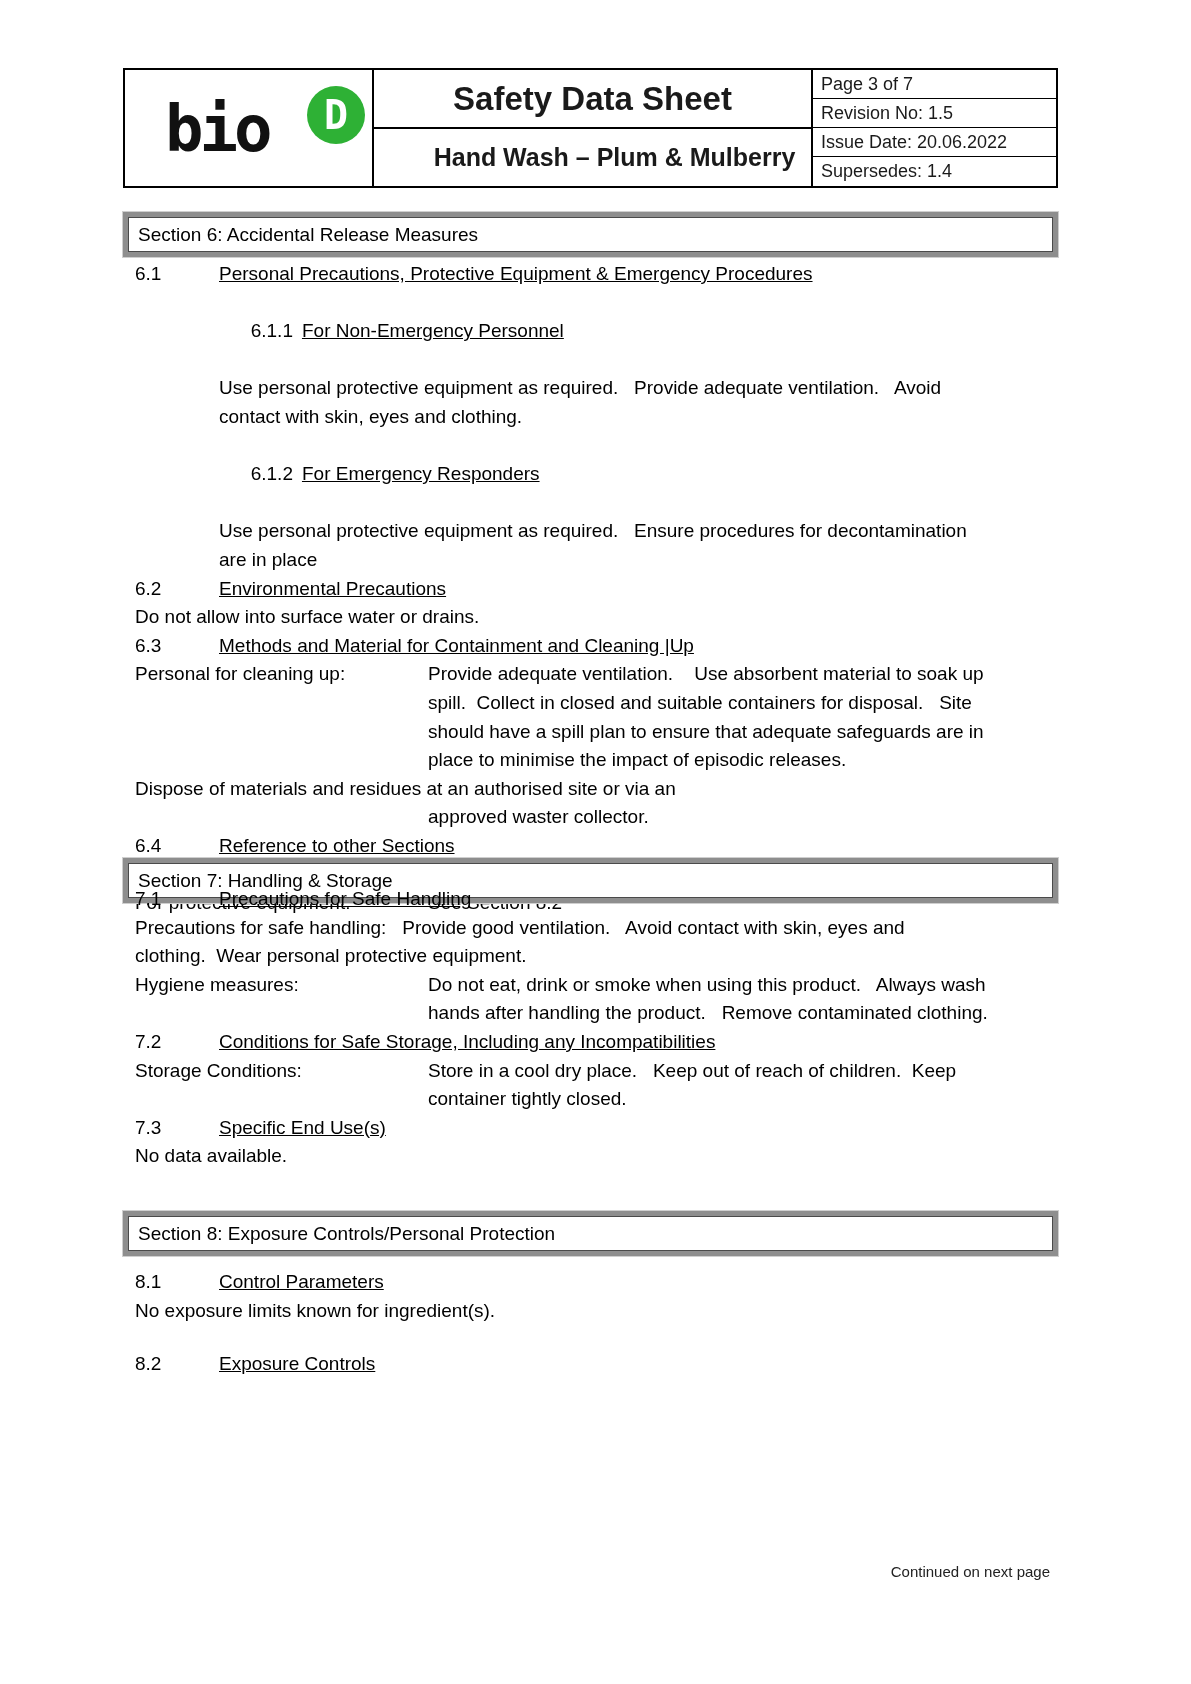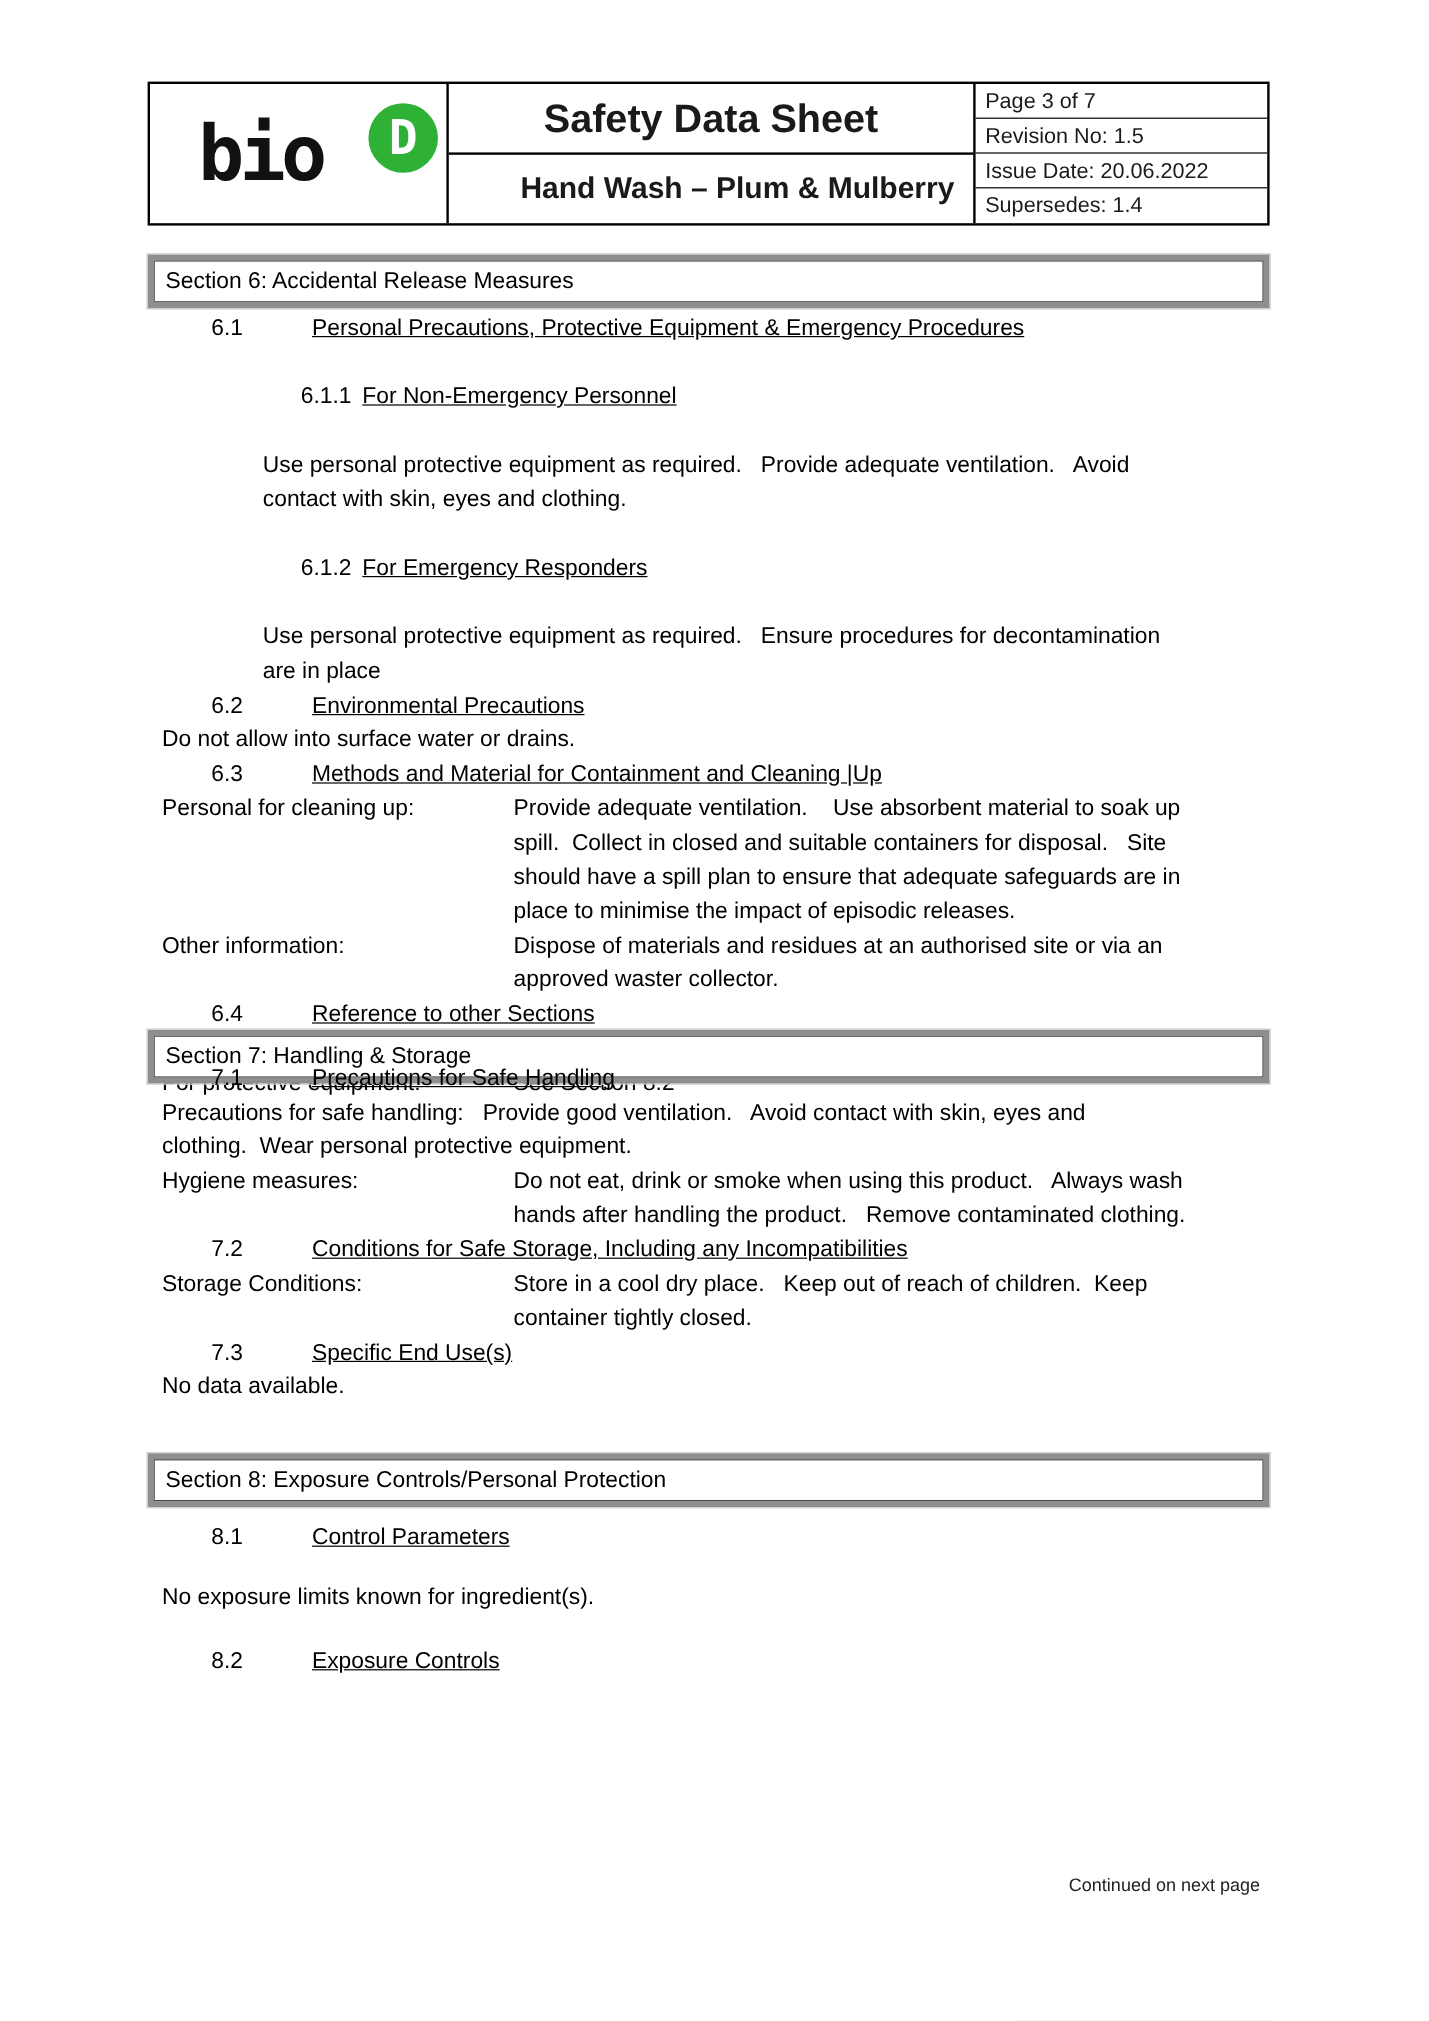--- a/index.html
+++ b/index.html
@@ -46,31 +46,31 @@
     position:absolute; left:123px; width:935px; height:45px;
     background:#8e8e8e; padding:5px; outline:1px solid #cfcfcf;
   }
   .secbar-inner {
     background:#fff; height:100%; border:1.5px solid #4a4a4a;
     display:flex; align-items:center; padding-left:9px; font-size:19px; color:#000;
   }
   
   .seccontent { position:absolute; left:135px; width:950px; font-size:19px; line-height:28.6px; color:#000; }
   .row { white-space:pre; }
-  .h { display:flex;margin-left:41px; }
+  .h { display:flex; }
   .h .num { width:84px; flex:none; }
   .h .ht { text-decoration:underline; }
   .sub { padding-left:84px; }
   .sub .subnum { padding-right:9px; }
   .sub .ht { text-decoration:underline; }
   .body { padding-left:84px; }
   .kv { display:flex; }
   .kv .label { width:293px; flex:none; }
   .kvcont { padding-left:293px; }
-  .gap1 { margin-top:21px; }
+  .gap1 { }
   .gap2 { margin-top:25px; }
   
   .footer { position:absolute; top:1563px; right:141px; font-size:15px; color:#222; }
 </style>
 </head>
 <body>
 
 <div class="page">
 
   <div class="hdr">
@@ -115,21 +115,21 @@
     <div class="row h">
       <span class="num">6.3</span><span class="ht">Methods and Material for Containment and Cleaning |Up</span>
     </div>
     <div class="row kv">
       <span class="label">Personal for cleaning up:</span><span>Provide adequate ventilation.    Use absorbent material to soak up</span>
     </div>
     <div class="row kvcont">spill.  Collect in closed and suitable containers for disposal.   Site</div>
     <div class="row kvcont">should have a spill plan to ensure that adequate safeguards are in</div>
     <div class="row kvcont">place to minimise the impact of episodic releases.</div>
     <div class="row kv">
-      <span class="label">Other information:</span><span>Dispose of materials and residues at an authorised site or via an</span>
+      <span>Dispose of materials and residues at an authorised site or via an</span>
     </div>
     <div class="row kvcont">approved waster collector.</div>
     <div class="row h">
       <span class="num">6.4</span><span class="ht">Reference to other Sections</span>
     </div>
     <div class="row kv">
       <span class="label">For disposal:</span><span>See Section 13</span>
     </div>
     <div class="row kv">
       <span class="label">For protective equipment:</span><span>See Section 8.2</span>

